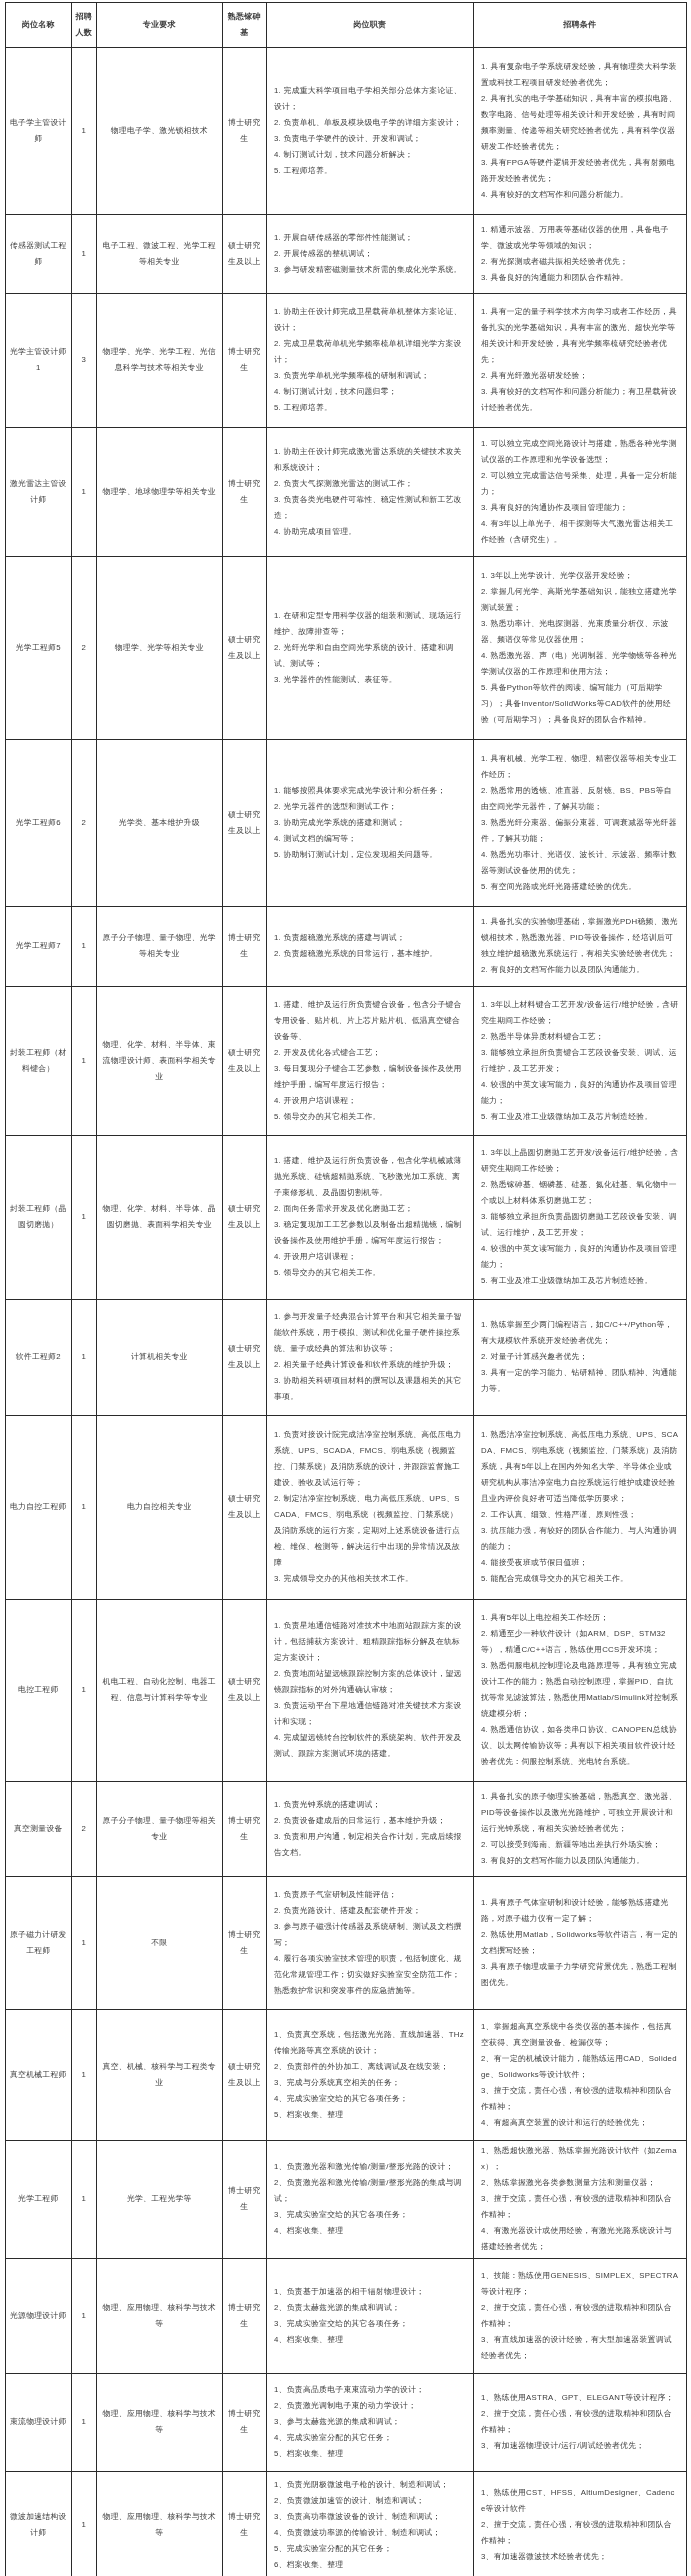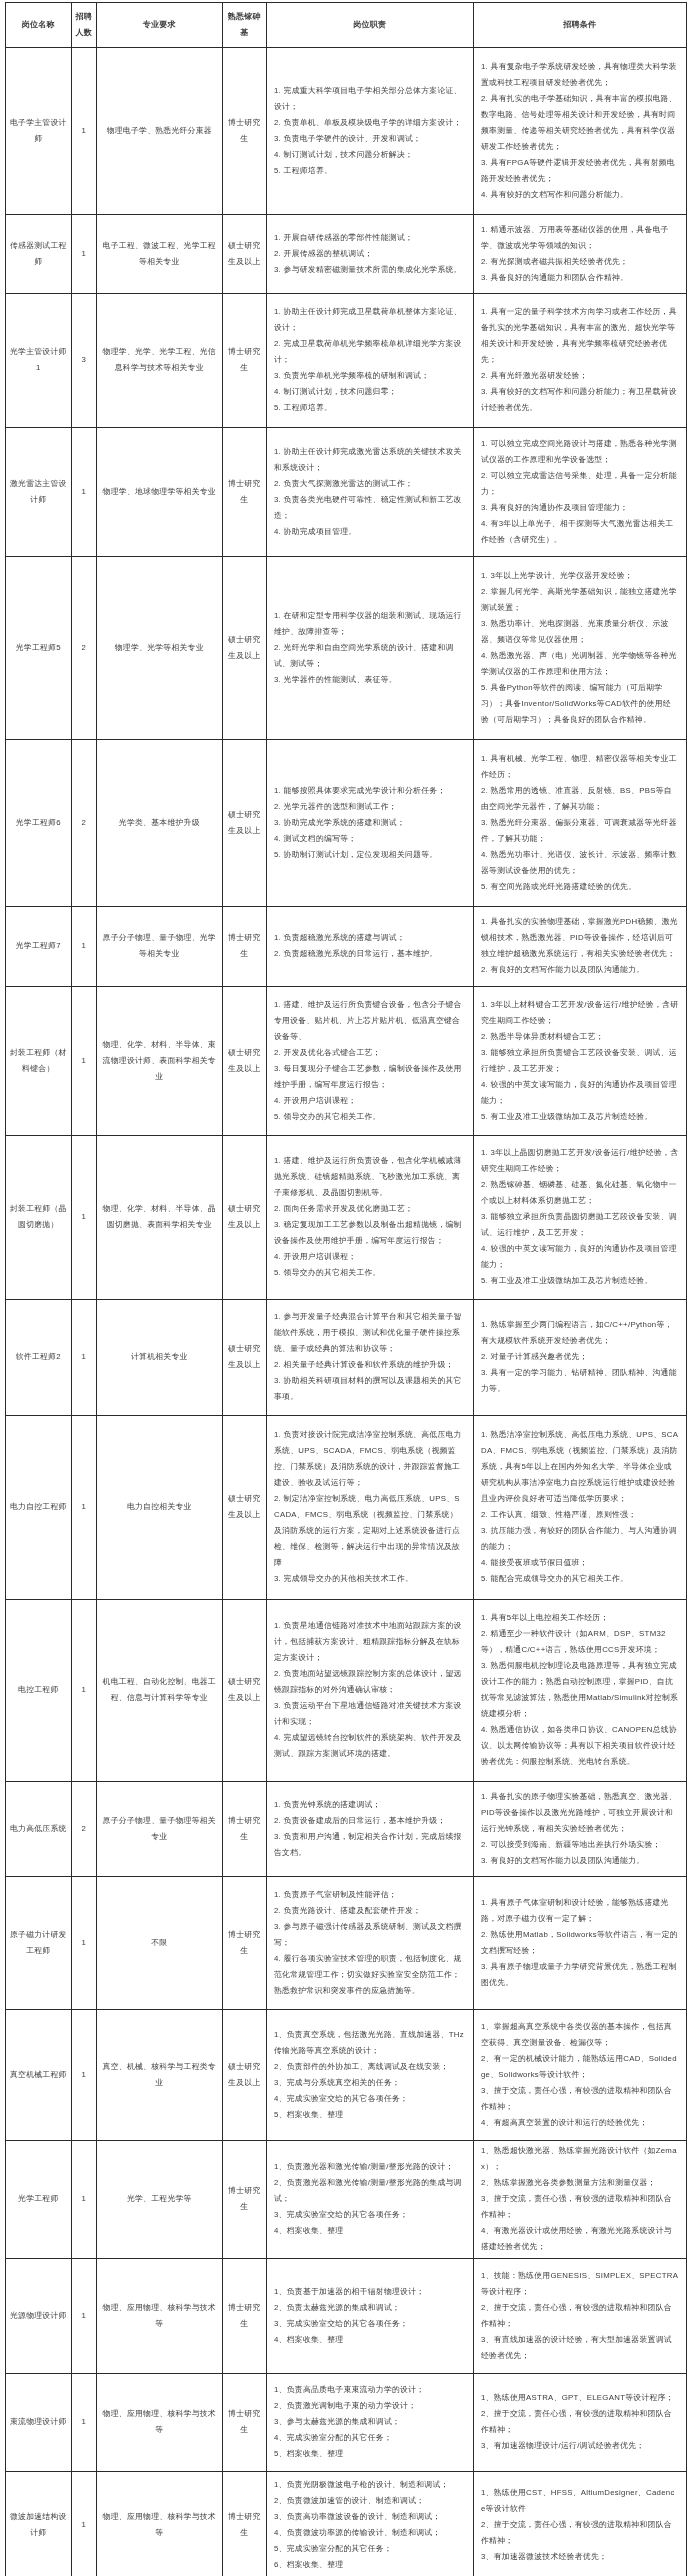--- a/index.html
+++ b/index.html
@@ -69,21 +69,21 @@
       <th>招聘人数</th>
       <th>专业要求</th>
       <th>熟悉镓砷基</th>
       <th>岗位职责</th>
       <th>招聘条件</th>
     </tr>
 
     <tr style="height:167px;">
       <td class="center">电子学主管设计师</td>
       <td class="center">1</td>
-      <td class="center">物理电子学、熟悉光纤分束器</td>
+      <td class="center">物理电子学、激光锁相技术</td>
       <td class="center">博士研究生</td>
       <td class="longtext">1. 完成重大科学项目电子学相关部分总体方案论证、设计；
 2. 负责单机、单板及模块级电子学的详细方案设计；
 3. 负责电子学硬件的设计、开发和调试；
 4. 制订测试计划，技术问题分析解决；
 5. 工程师培养。</td>
       <td class="longtext">1. 具有复杂电子学系统研发经验，具有物理类大科学装置或科技工程项目研发经验者优先；
 2. 具有扎实的电子学基础知识，具有丰富的模拟电路、数字电路、信号处理等相关设计和开发经验，具有时间频率测量、传递等相关研究经验者优先，具有科学仪器研发工作经验者优先；
 3. 具有FPGA等硬件逻辑开发经验者优先，具有射频电路开发经验者优先；
 4. 具有较好的文档写作和问题分析能力。</td>
@@ -246,21 +246,21 @@
 2. 负责地面站望远镜跟踪控制方案的总体设计，望远镜跟踪指标的对外沟通确认审核；
 3. 负责运动平台下星地通信链路对准关键技术方案设计和实现；
 4. 完成望远镜转台控制软件的系统架构、软件开发及测试、跟踪方案测试环境的搭建。</td>
       <td class="longtext">1. 具有5年以上电控相关工作经历；
 2. 精通至少一种软件设计（如ARM、DSP、STM32等），精通C/C++语言，熟练使用CCS开发环境；
 3. 熟悉伺服电机控制理论及电路原理等，具有独立完成设计工作的能力；熟悉自动控制原理，掌握PID、自抗扰等常见滤波算法，熟悉使用Matlab/Simulink对控制系统建模分析；
 4. 熟悉通信协议，如各类串口协议、CANOPEN总线协议、以太网传输协议等；具有以下相关项目软件设计经验者优先：伺服控制系统、光电转台系统。</td>
     </tr>
 
     <tr style="height:95px;">
-      <td class="center">电力高低压系统</td>
+      <td class="center">真空测量设备</td>
       <td class="center">2</td>
       <td class="center">原子分子物理、量子物理等相关专业</td>
       <td class="center">博士研究生</td>
       <td class="longtext">1. 负责光钟系统的搭建调试；
 2. 负责设备建成后的日常运行，基本维护升级；
 3. 负责和用户沟通，制定相关合作计划，完成后续报告文档。</td>
       <td class="longtext">1. 具备扎实的原子物理实验基础，熟悉真空、激光器、PID等设备操作以及激光光路维护，可独立开展设计和运行光钟系统，有相关实验经验者优先；
 2. 可以接受到海南、新疆等地出差执行外场实验；
 3. 有良好的文档写作能力以及团队沟通能力。</td>
     </tr>

